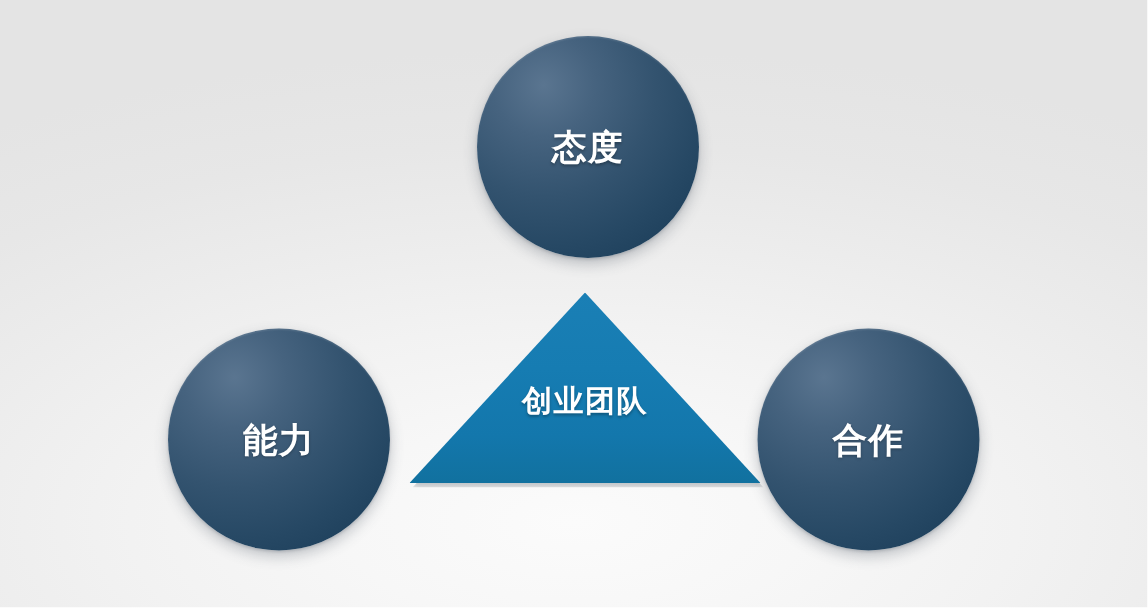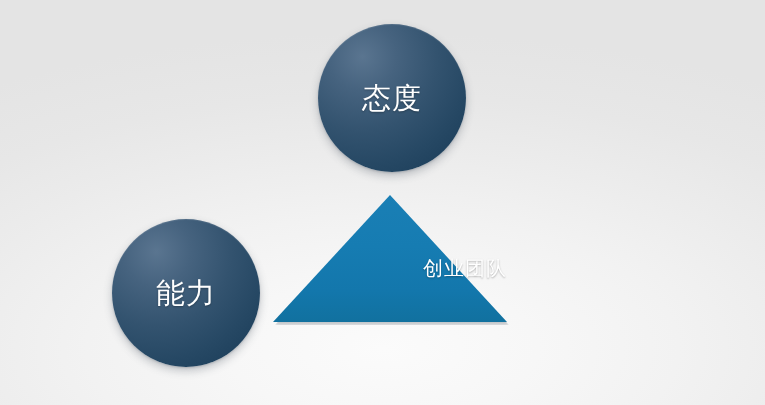--- a/index.html
+++ b/index.html
@@ -45,24 +45,24 @@
       0 4px 9px rgba(70, 80, 92, 0.30),
       0 1px 2px rgba(60, 70, 82, 0.22),
       inset 0 1px 1px rgba(255, 255, 255, 0.10);
     display: flex;
     align-items: center;
     justify-content: center;
   }
 
   .node-circle .node-label {
     color: #ffffff;
-    font-size: 29px;
+    font-size: 23px;
     line-height: 1;
     letter-spacing: 1px;
-    font-weight: 400;
+    font-weight: 700;
     text-shadow: 0 1px 2px rgba(0, 0, 0, 0.28);
     user-select: none;
   }
 
   #node-attitude {
     left: 318px;
     top: 24px;
   }
   #node-ability {
     left: 112px;
@@ -107,43 +107,46 @@
       #1377ac 75%,
       #11719f 100%);
     clip-path: polygon(50% 0%, 100% 100%, 0% 100%);
   }
 
   #center-triangle .tri-label {
     position: absolute;
     left: 0;
     right: 0;
     top: 63px;
-    text-align: right;
+    text-align: center;
     color: #ffffff;
     font-size: 20px;
-    font-weight: normal;
+    font-weight: bold;
     letter-spacing: 1px;
     line-height: 1;
     text-shadow: 0 1px 2px rgba(0, 0, 0, 0.30);
     user-select: none;
   }
 </style>
 </head>
 <body>
 
 <div id="diagram-canvas">
 
   <div class="node-circle" id="node-attitude">
     <span class="node-label">态度</span>
   </div>
 
   <div class="node-circle" id="node-ability">
     <span class="node-label">能力</span>
   </div>
 
+  <div class="node-circle" id="node-cooperation">
+    <span class="node-label">合作</span>
+  </div>
 
   <div id="center-triangle">
     <div class="tri-shadow"></div>
     <div class="tri-body"></div>
     <div class="tri-label">创业团队</div>
   </div>
 
 </div>
 
 </body></html>

